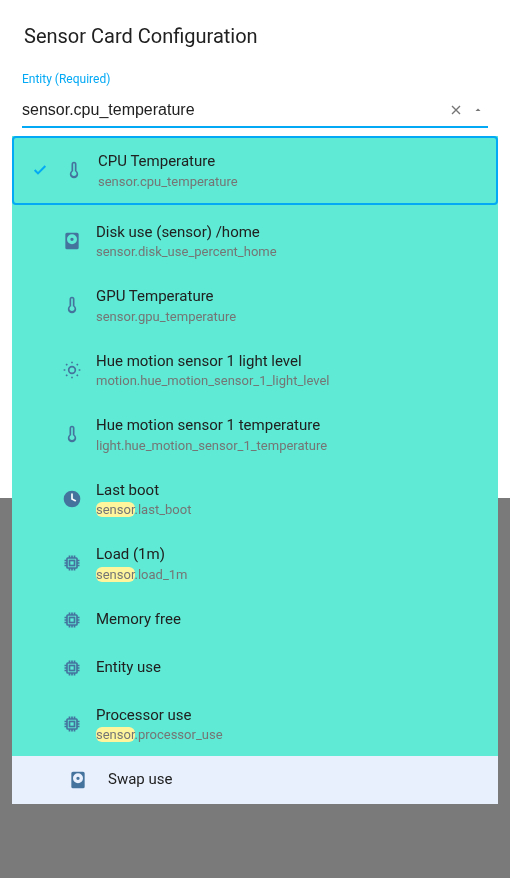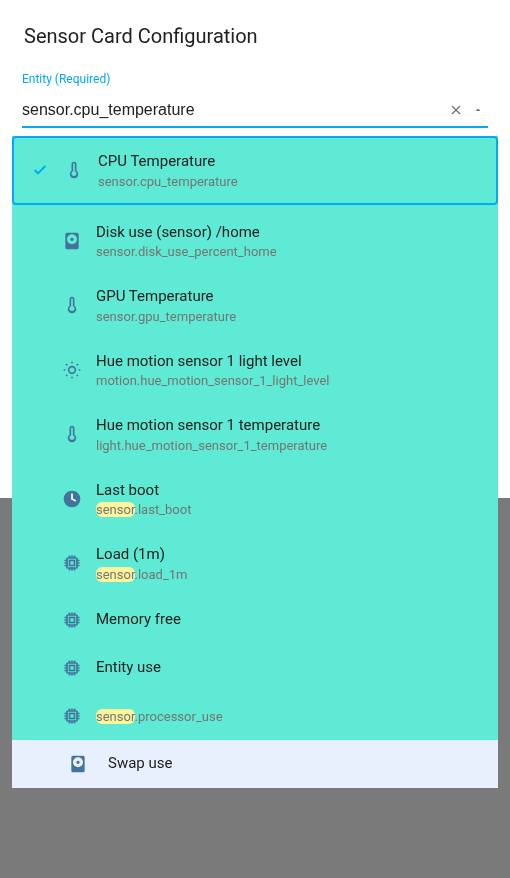--- a/index.html
+++ b/index.html
@@ -268,20 +268,21 @@
       <div class="option">
         <span class="check-spacer"></span>
         <span class="icon-col">
           <svg width="20" height="20" viewBox="0 0 24 24" fill="none" stroke="#44739e" stroke-width="2">
             <rect x="6" y="6" width="12" height="12" rx="1"></rect>
             <rect x="9" y="9" width="6" height="6"></rect>
             <path d="M9 3v3M12 3v3M15 3v3M9 18v3M12 18v3M15 18v3M3 9h3M3 12h3M3 15h3M18 9h3M18 12h3M18 15h3"></path>
           </svg>
         </span>
         <div class="option-text">
+          <div class="option-title">Processor use</div>
           <div class="option-sub"><span class="hl">sensor</span>.processor_use</div>
         </div>
       </div>
       <div class="option highlighted">
         <span class="check-spacer"></span>
         <span class="icon-col">
           <svg width="20" height="20" viewBox="0 0 24 24" fill="#44739e">
             <path d="M6 2h12a2 2 0 0 1 2 2v16a2 2 0 0 1-2 2H6a2 2 0 0 1-2-2V4a2 2 0 0 1 2-2zm6 2a6 6 0 1 0 0 12 6 6 0 0 0 0-12zm0 4a2 2 0 1 1 0 4 2 2 0 0 1 0-4zm-5 11h2v1H7v-1z"></path>
           </svg>
         </span>

